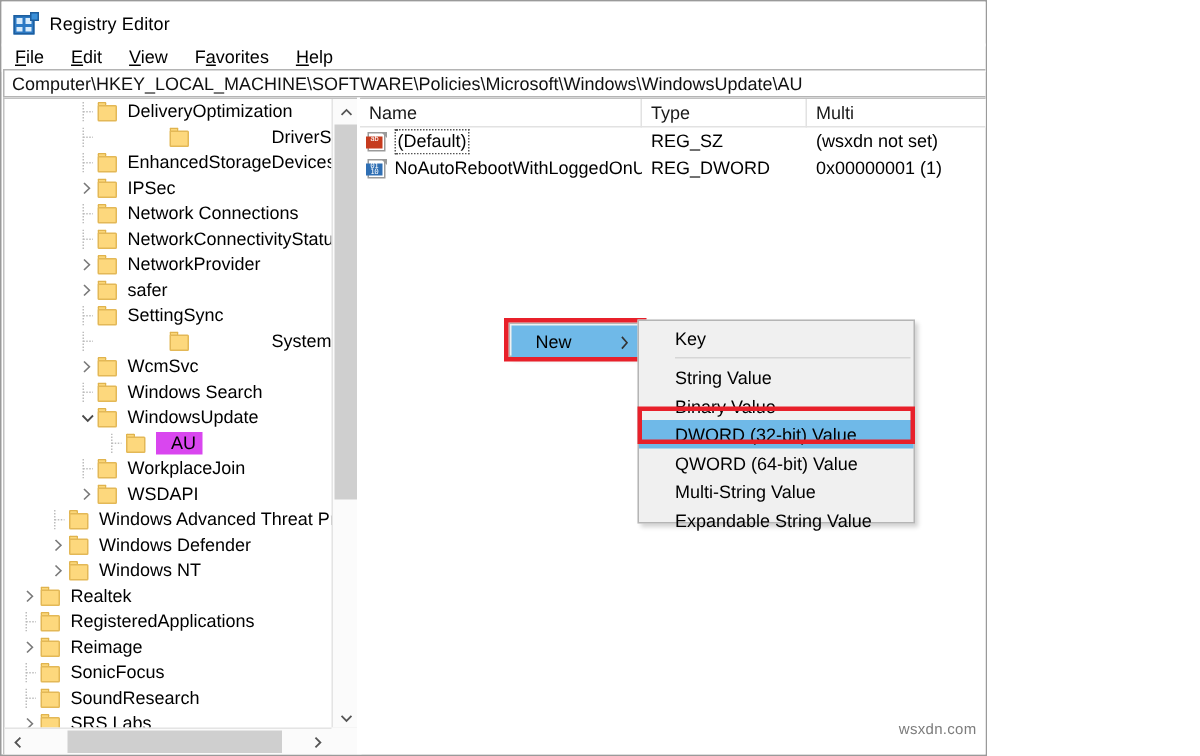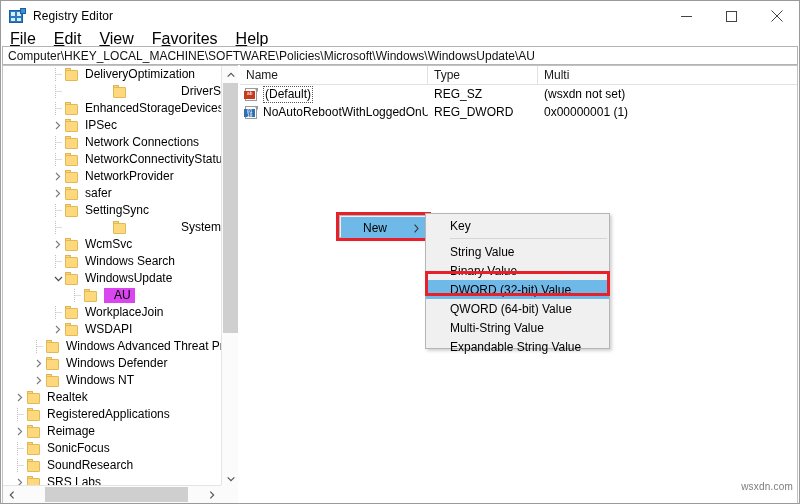--- a/index.html
+++ b/index.html
@@ -4,21 +4,21 @@
 <style>
   * { box-sizing: border-box; margin: 0; padding: 0; }
   html, body {
     width: 800px; height: 504px;
     font-family: "Liberation Sans", sans-serif;
     background: #ffffff;
     overflow: hidden;
   }
   #app {
     position: relative;
-    width: 800px; height: 504px;
+    width: 658px; height: 504px;
     background: #ffffff;
     border: 1px solid #9a9a9a;
     overflow: hidden;
   }
 
   
   .titlebar {
     position: absolute; left: 0; top: 0; width: 798px; height: 30px;
     background: #ffffff;
     display: flex; align-items: center;
@@ -48,21 +48,21 @@
     width: 45px; height: 30px; display: flex; align-items: center; justify-content: center;
   }
   .winbtn svg { display: block; }
 
   
   .menubar {
     position: absolute; left: 0; top: 28px; width: 798px; height: 19px;
     display: flex; align-items: center; background: #ffffff;
   }
   .menuitem {
-    font-size: 16px; color: #000; padding: 1px 9px 1px 9px; line-height: 15px;
+    font-size: 12px; color: #000; padding: 1px 9px 1px 9px; line-height: 15px;
   }
   .menuitem u { text-decoration: underline; }
 
   
   .addressbar {
     position: absolute; left: 1px; top: 45px; width: 796px; height: 19px;
     background: #ffffff; border: 1px solid #b4b4b4;
     display: flex; align-items: center;
   }
   .addr-text {
@@ -198,21 +198,21 @@
     position: absolute; background: #f0f0f0; border: 1px solid #b5b5b5;
     box-shadow: 2px 2px 3px rgba(0,0,0,.18);
   }
   .ctx-parent {
     left: 338px; top: 214px; width: 89px; height: 23px; padding: 0;
     background: #f0f0f0;
   }
   .ctx-parent .mrow {
     height: 21px; margin: 1px; display: flex; align-items: center;
     background: #6fb9e8; color: #000; font-size: 12px;
-    padding-left: 22px; position: relative;
+    padding-left: 16px; position: relative;
   }
   .ctx-parent .chev { position: absolute; right: 7px; top: 5px; }
   .redbox {
     position: absolute; border: 3px solid #e8202a; pointer-events: none;
   }
   .ctx-sub {
     left: 424px; top: 212px; width: 185px; height: 136px; padding: 2px 0;
   }
   .ctx-sub .mrow {
     height: 19px; display: flex; align-items: center;

